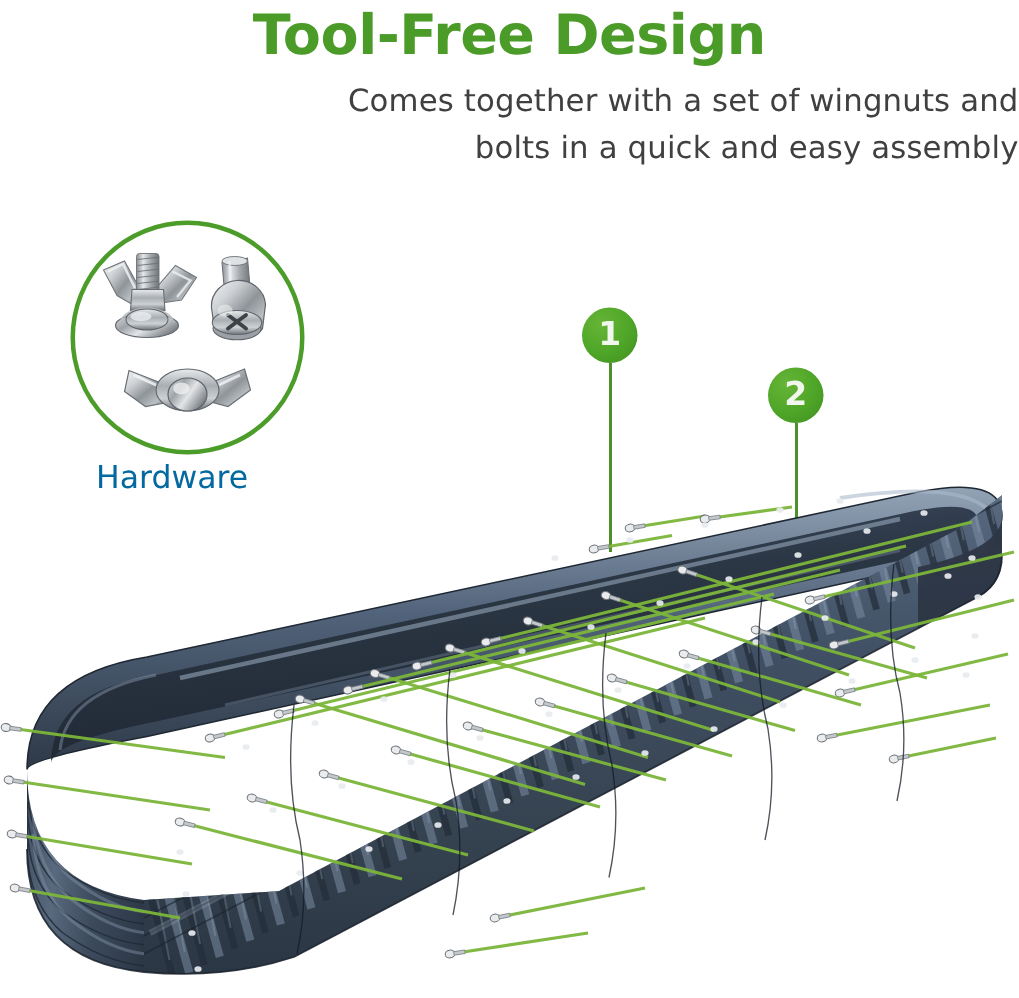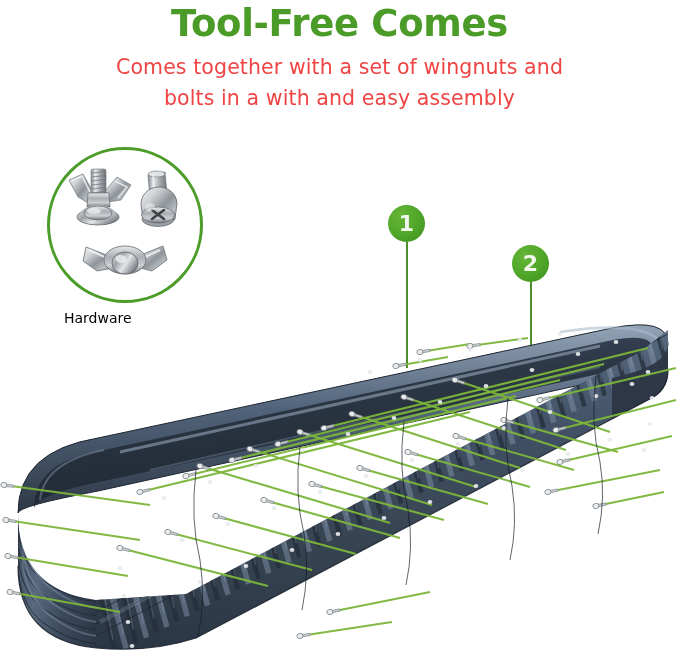--- a/index.html
+++ b/index.html
@@ -18,39 +18,39 @@
     text-align:center;
     font-family:"DejaVu Sans", sans-serif;
     font-weight:bold;
     font-size:37px;
     letter-spacing:-0.3px;
     color:#4a9b27;
     line-height:44px;
   }
   .subtitle{
     position:absolute;left:0;top:52px;width:679px;
-    text-align:center;
+    text-align:right;
     font-size:20.5px;
     line-height:31px;
-    color:#ef4444;
+    color:#404040;
     letter-spacing:0.1px;
   }
   .subtitle .ln{display:block;}
 
   
   .hw-circle-wrap{position:absolute;left:47px;top:147px;width:156px;height:156px;}
   .hw-circle{
     position:absolute;left:0;top:0;width:150px;height:150px;
     border:3px solid #4c9c2a;border-radius:50%;
     box-sizing:content-box;
   }
   .hw-svg{position:absolute;left:0;top:0;}
   .hw-label{
     position:absolute;left:64px;top:305px;
-    font-size:14px;line-height:27px;color:#000000;
+    font-size:21px;line-height:27px;color:#0369a1;
     text-align:left;
   }
   .hw-label .ln{display:block;}
 
   
   .callout{position:absolute;}
   .badge{
     width:37px;height:37px;border-radius:50%;
     background:radial-gradient(circle at 34% 30%, #66b537 0%, #4ea527 55%, #3f8e21 100%);
     color:#f2f7ee;
@@ -64,25 +64,25 @@
   }
 
   
   #planter{position:absolute;left:0;top:0;}
 </style>
 </head>
 <body>
 
 <div id="stage">
 
-  <div class="title">Tool-Free Comes</div>
+  <div class="title">Tool-Free Design</div>
 
   <div class="subtitle">
     <span class="ln">Comes together with a set of wingnuts and</span>
-    <span class="ln">bolts in a with and easy assembly</span>
+    <span class="ln">bolts in a quick and easy assembly</span>
   </div>
 
   <div class="hw-circle-wrap">
     <div class="hw-circle"></div>
 
     <svg class="hw-svg" width="156" height="156" viewBox="0 0 156 156">
       <defs>
         <linearGradient id="met1" x1="0" y1="0" x2="1" y2="1">
           <stop offset="0%" stop-color="#f2f3f4"></stop>
           <stop offset="28%" stop-color="#cfd2d5"></stop>

